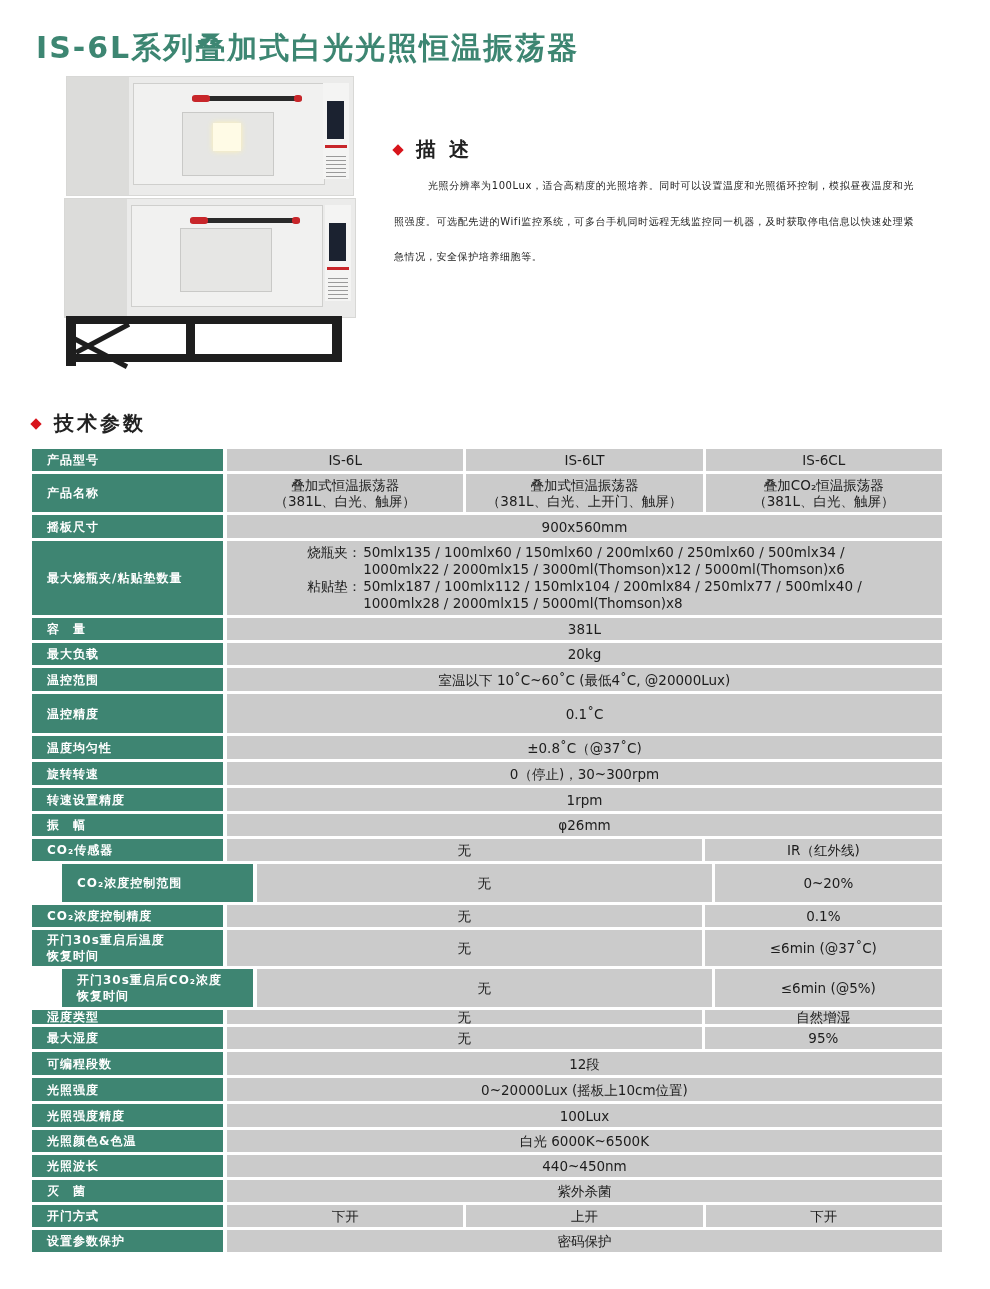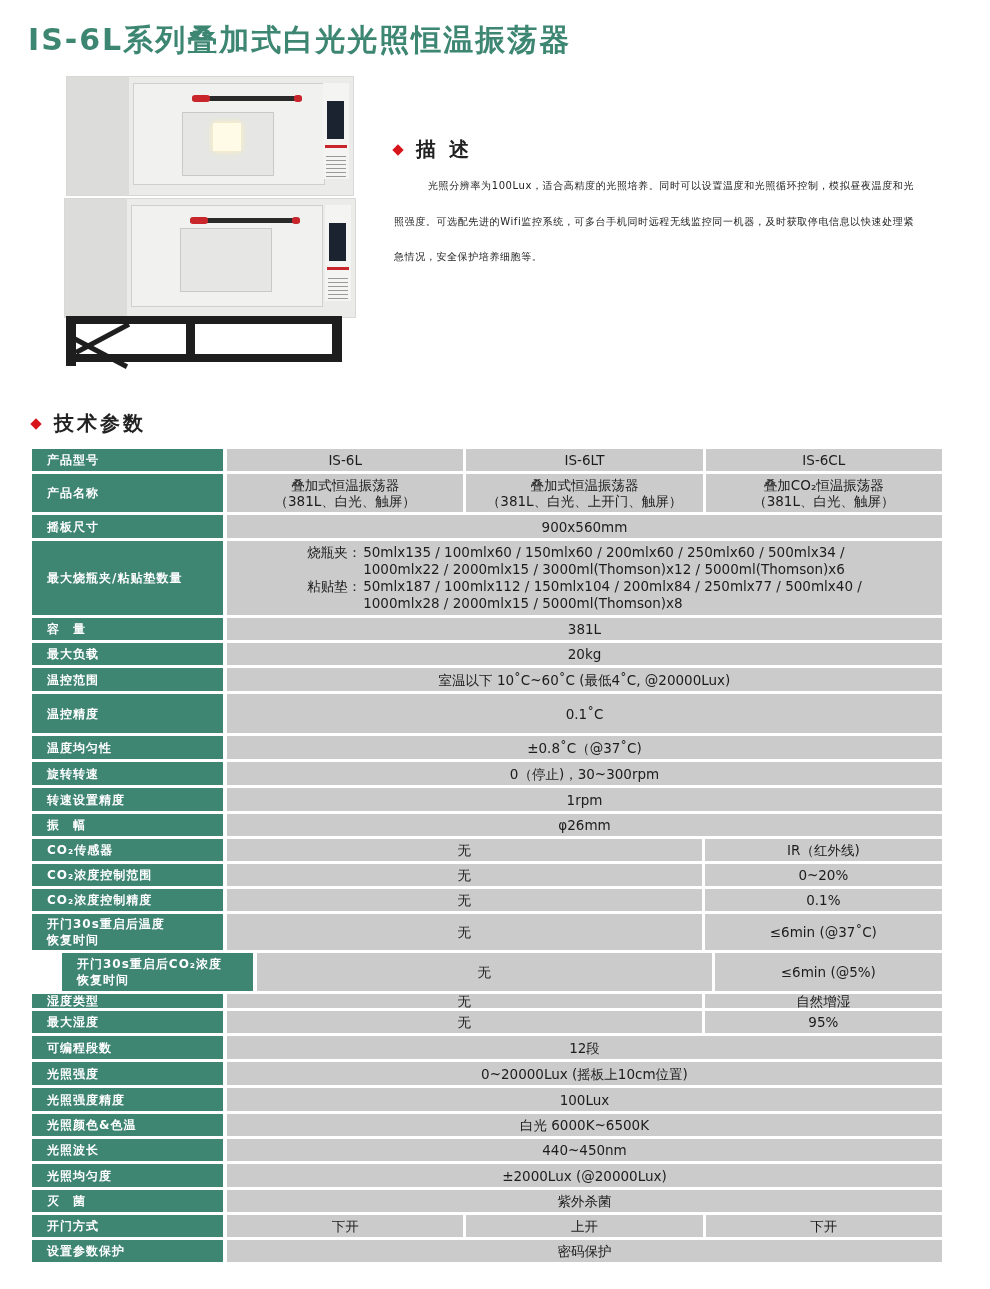--- a/index.html
+++ b/index.html
@@ -1,19 +1,19 @@
 <!DOCTYPE html>
 <html><head>
 <meta charset="utf-8">
 <style>
   html, body { margin:0; padding:0; background:#ffffff; }
   body { width:990px; height:1289px; position:relative; overflow:hidden;
          font-family:"DejaVu Sans", "Liberation Sans", sans-serif; color:#222; }
   .title { position:absolute; left:28px; top:18px; font-size:30px; font-weight:bold;
-           color:#3d8672; letter-spacing:2px; margin:0; line-height:44px; }
+           color:#3d8672; letter-spacing:2px; margin:8px; line-height:44px; }
   
   .photo { position:absolute; left:58px; top:70px; width:300px; height:300px; }
   .unit { position:absolute; background:#ebebea; border:1px solid #d8d8d6; }
   .unit.top { left:8px; top:6px; width:286px; height:118px; }
   .unit.bottom { left:6px; top:128px; width:290px; height:118px; }
   .side { position:absolute; left:0; top:0; width:62px; height:100%; background:#dcdcda; }
   .door { position:absolute; left:66px; top:6px; width:190px; height:100px; background:#f1f1f0; border:1px solid #cfcfcd; }
   .window { position:absolute; left:48px; top:28px; width:90px; height:62px; background:#e6e6e4; border:1px solid #c9c9c7; }
   .window .light { position:absolute; left:30px; top:10px; width:28px; height:28px; background:#fffbe6; box-shadow:0 0 6px #fff2b3; }
   .handle { position:absolute; left:58px; top:12px; width:110px; height:5px; background:#2a2a2a; border-radius:3px; }
@@ -198,21 +198,21 @@
       </div>
     </div>
 
   <div class="row" style="height:22px;">
       <div class="lab">CO₂传感器</div>
       <div class="vals">
         <div class="cell c-wide">无</div>
         <div class="cell c3">IR（红外线)</div>
       </div>
     </div>
-  <div class="row" style="height:22px;">
+  <div class="row" style="height:38px;margin-left:30px;">
       <div class="lab">CO₂浓度控制范围</div>
       <div class="vals">
         <div class="cell c-wide">无</div>
         <div class="cell c3">0~20%</div>
       </div>
     </div>
   <div class="row" style="height:22px;">
       <div class="lab">CO₂浓度控制精度</div>
       <div class="vals">
         <div class="cell c-wide">无</div>
@@ -277,26 +277,20 @@
       <div class="vals">
         <div class="cell c-full">白光 6000K~6500K</div>
       </div>
     </div>
   <div class="row" style="height:22px;">
       <div class="lab">光照波长</div>
       <div class="vals">
         <div class="cell c-full">440~450nm</div>
       </div>
     </div>
-  <div class="row" style="height:23px;">
-      <div class="lab">光照均匀度</div>
-      <div class="vals">
-        <div class="cell c-full">±2000Lux (@20000Lux)</div>
-      </div>
-    </div>
   <div class="row" style="height:22px;">
       <div class="lab">灭　菌</div>
       <div class="vals">
         <div class="cell c-full">紫外杀菌</div>
       </div>
     </div>
 
   <div class="row" style="height:22px;">
     <div class="lab">开门方式</div>
     <div class="vals">

